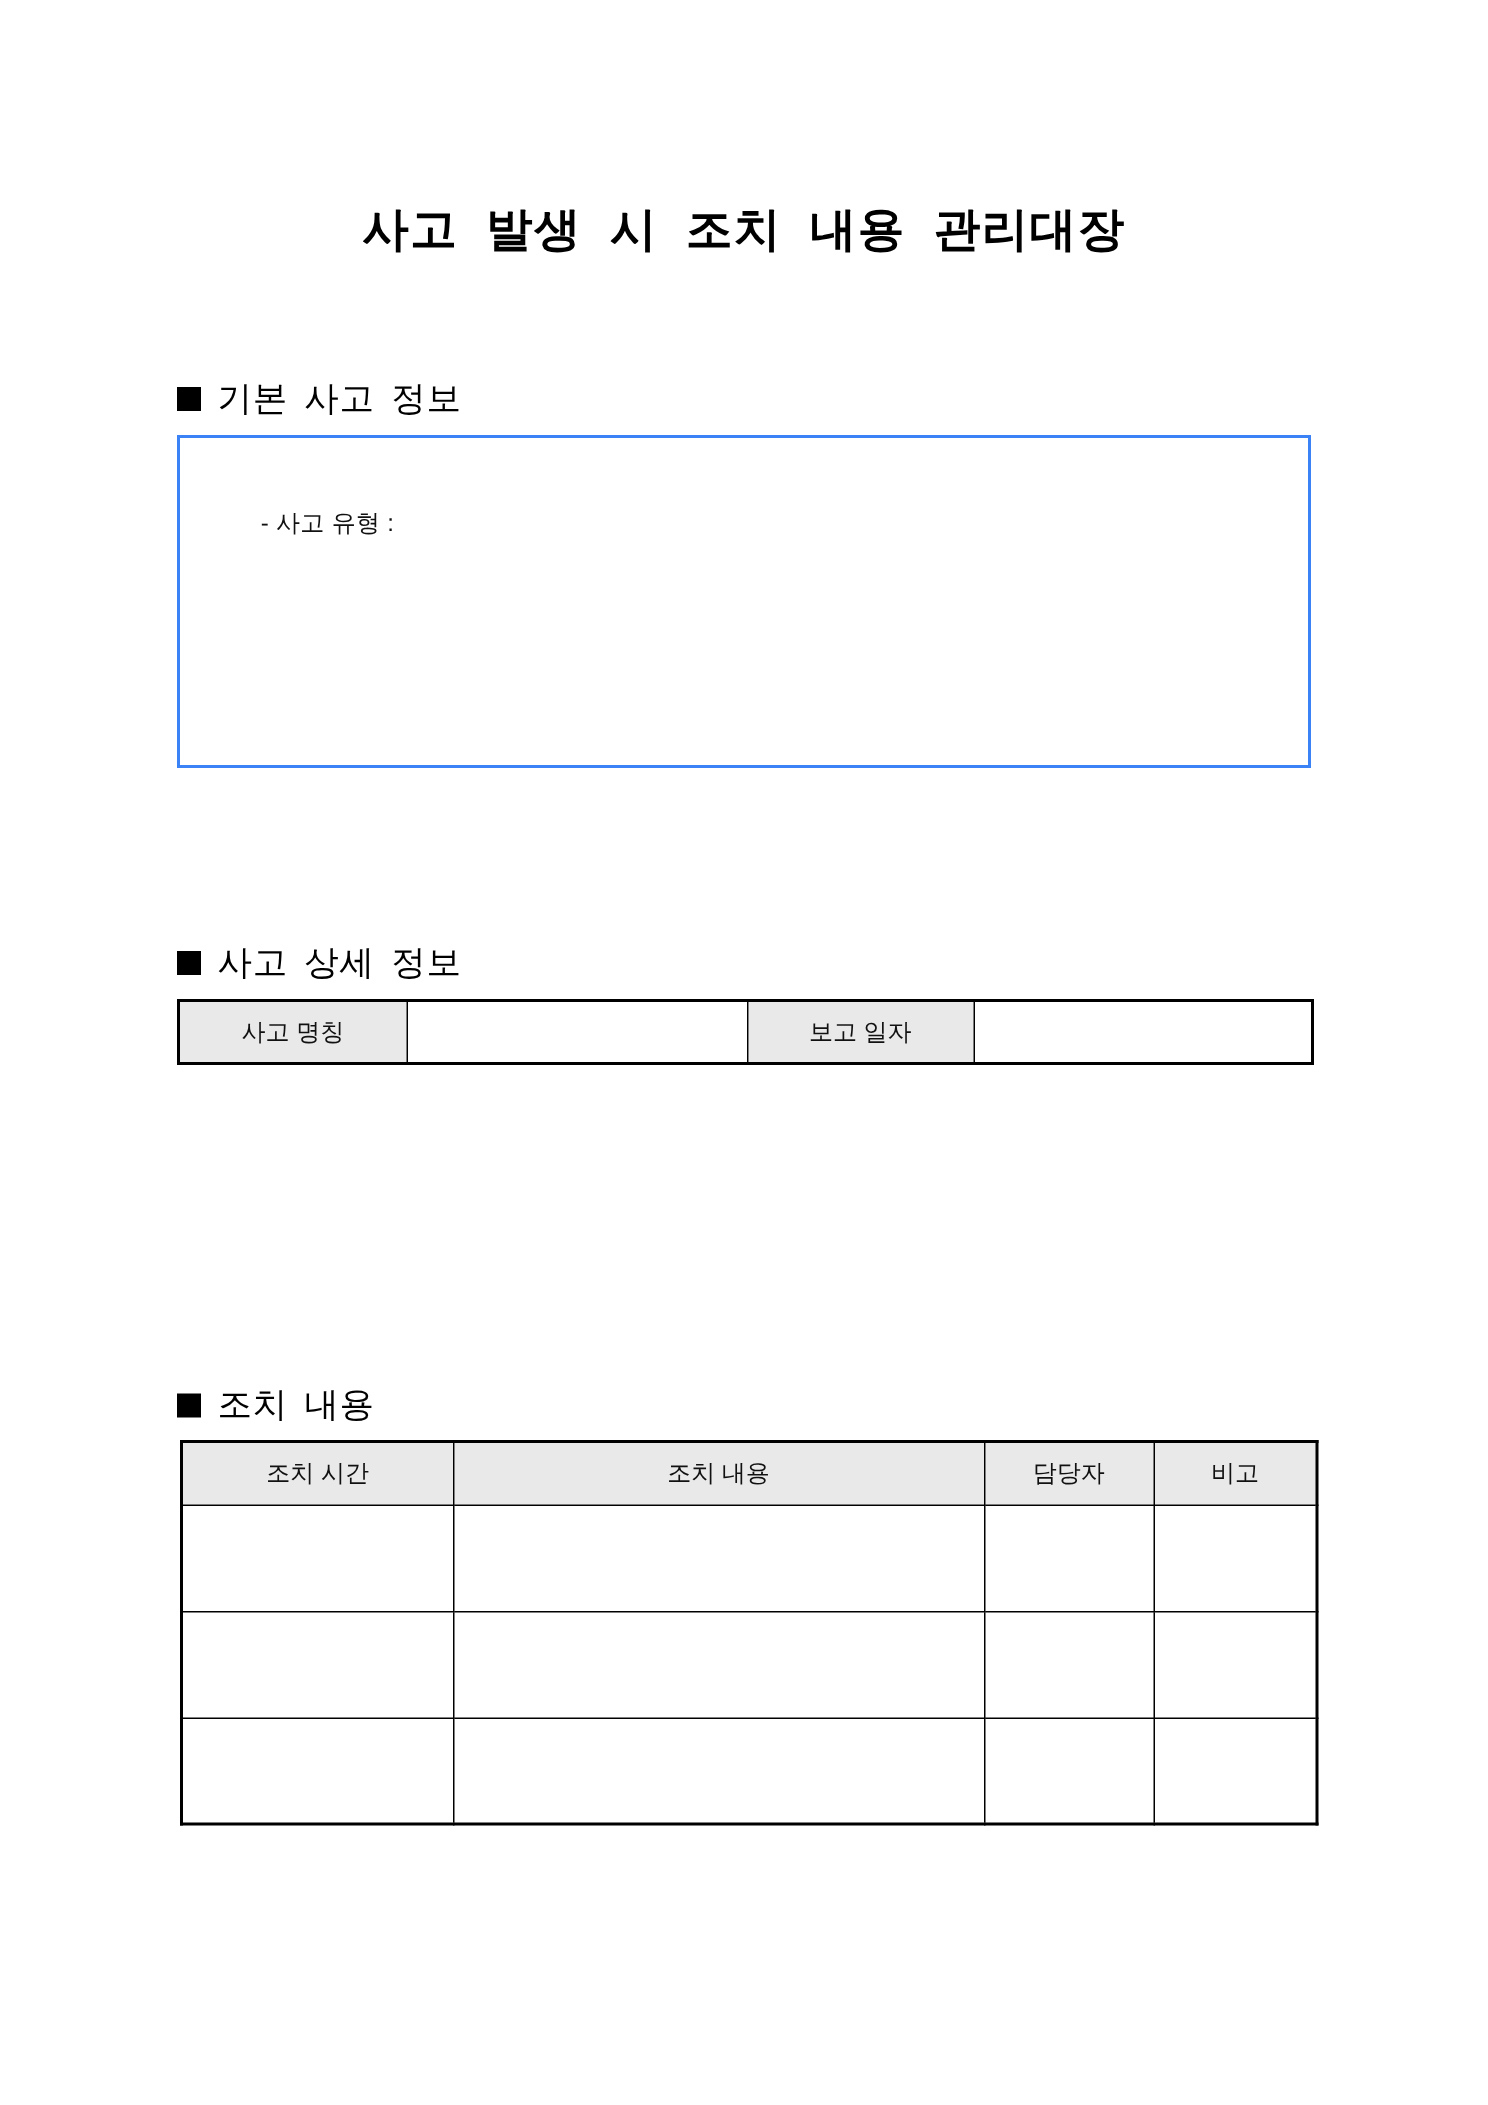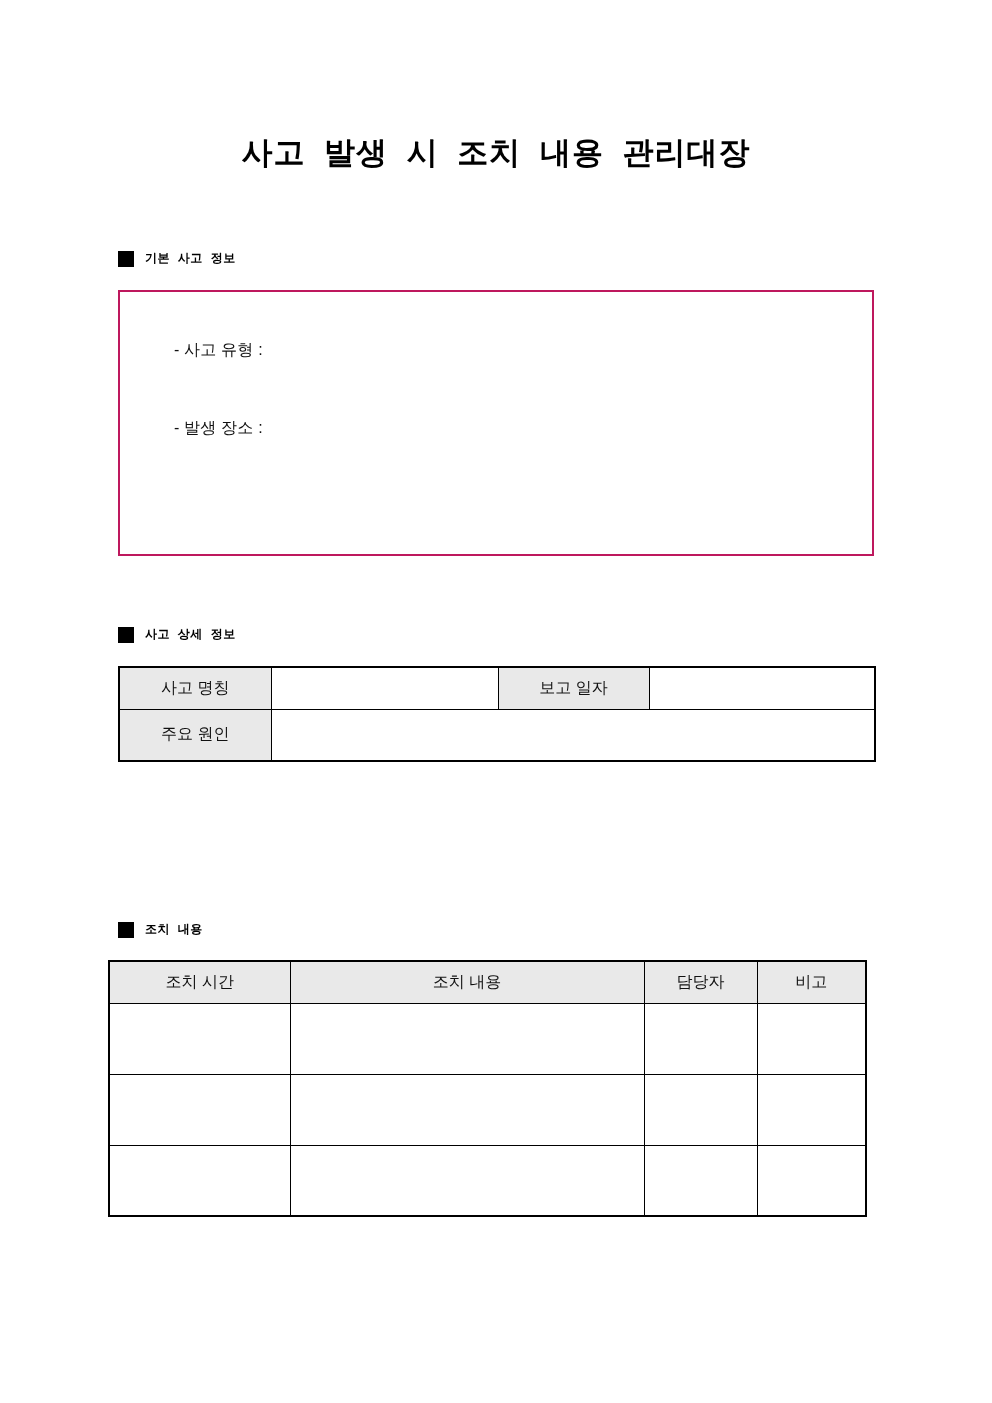--- a/index.html
+++ b/index.html
@@ -27,43 +27,43 @@
     letter-spacing: 1px;
     word-spacing: 9px;
     color: #000000;
   }
   
   .section-heading {
     position: absolute;
     left: 118px;
     display: flex;
     align-items: center;
-    font-size: 12px;
-    font-weight: 700;
+    font-size: 23px;
+    font-weight: 400;
     letter-spacing: 0.5px;
     word-spacing: 4px;
     color: #000000;
   }
   .section-heading .sq {
     display: inline-block;
     width: 16px; height: 16px;
     background: #000000;
     margin-right: 11px;
     flex: 0 0 auto;
   }
   .heading-basic   { top: 250px; }
   .heading-detail  { top: 626px; }
   .heading-actions { top: 921px; }
 
   
   .basic-box {
     position: absolute;
     left: 118px; top: 290px;
-    width: 756px; height: 266px;
-    border: 2px solid #be185d;
+    width: 756px; height: 222px;
+    border: 2px solid #3b82f6;
     padding: 19px 20px 0 26px;
     font-size: 16px;
   }
   .basic-box .field-line {
     line-height: 26px;
     letter-spacing: 0.2px;
     white-space: pre;
   }
 
   
@@ -87,21 +87,21 @@
   
   .detail-table { left: 118px; top: 666px; width: 756px; }
   .detail-table col.c1 { width: 152px; }
   .detail-table col.c2 { width: 227px; }
   .detail-table col.c3 { width: 151px; }
   .detail-table col.c4 { width: 226px; }
   .detail-table tr.r-small  { height: 42px; }
   .detail-table tr.r-large  { height: 52px; }
 
   
-  .actions-table { left: 108px; top: 960px; width: 757px; padding-left: 36px; }
+  .actions-table { left: 120px; top: 960px; width: 757px; padding-left: 36px; }
   .actions-table col.c1 { width: 181px; }
   .actions-table col.c2 { width: 354px; }
   .actions-table col.c3 { width: 113px; }
   .actions-table col.c4 { width: 109px; }
   .actions-table tr.head-row { height: 42px; }
   .actions-table tr.data-row { height: 71px; }
 </style>
 </head>
 <body>
 
@@ -111,47 +111,40 @@
 
   <div class="section-heading heading-basic">
     <span class="sq"></span>
     <span>기본 사고 정보</span>
   </div>
 
   <div class="basic-box">
     <div class="field-line">
       <span>- 사고 유형 :</span><span></span>
     </div>
-    <div class="field-line">
-      <span>- 발생 장소 :</span><span></span>
-    </div>
   </div>
 
   <div class="section-heading heading-detail">
     <span class="sq"></span>
     <span>사고 상세 정보</span>
   </div>
 
   <table class="detail-table">
     <colgroup>
       <col class="c1">
         <col class="c2">
         <col class="c3">
         <col class="c4">
     </colgroup>
     <tbody>
       <tr class="r-small">
         <th>사고 명칭</th>
         <td></td>
         <th>보고 일자</th>
         <td></td>
-      </tr>
-      <tr class="r-large">
-        <th>주요 원인</th>
-        <td colspan="3"></td>
       </tr>
     </tbody>
   </table>
 
   <div class="section-heading heading-actions">
     <span class="sq"></span>
     <span>조치 내용</span>
   </div>
 
   <table class="actions-table">

